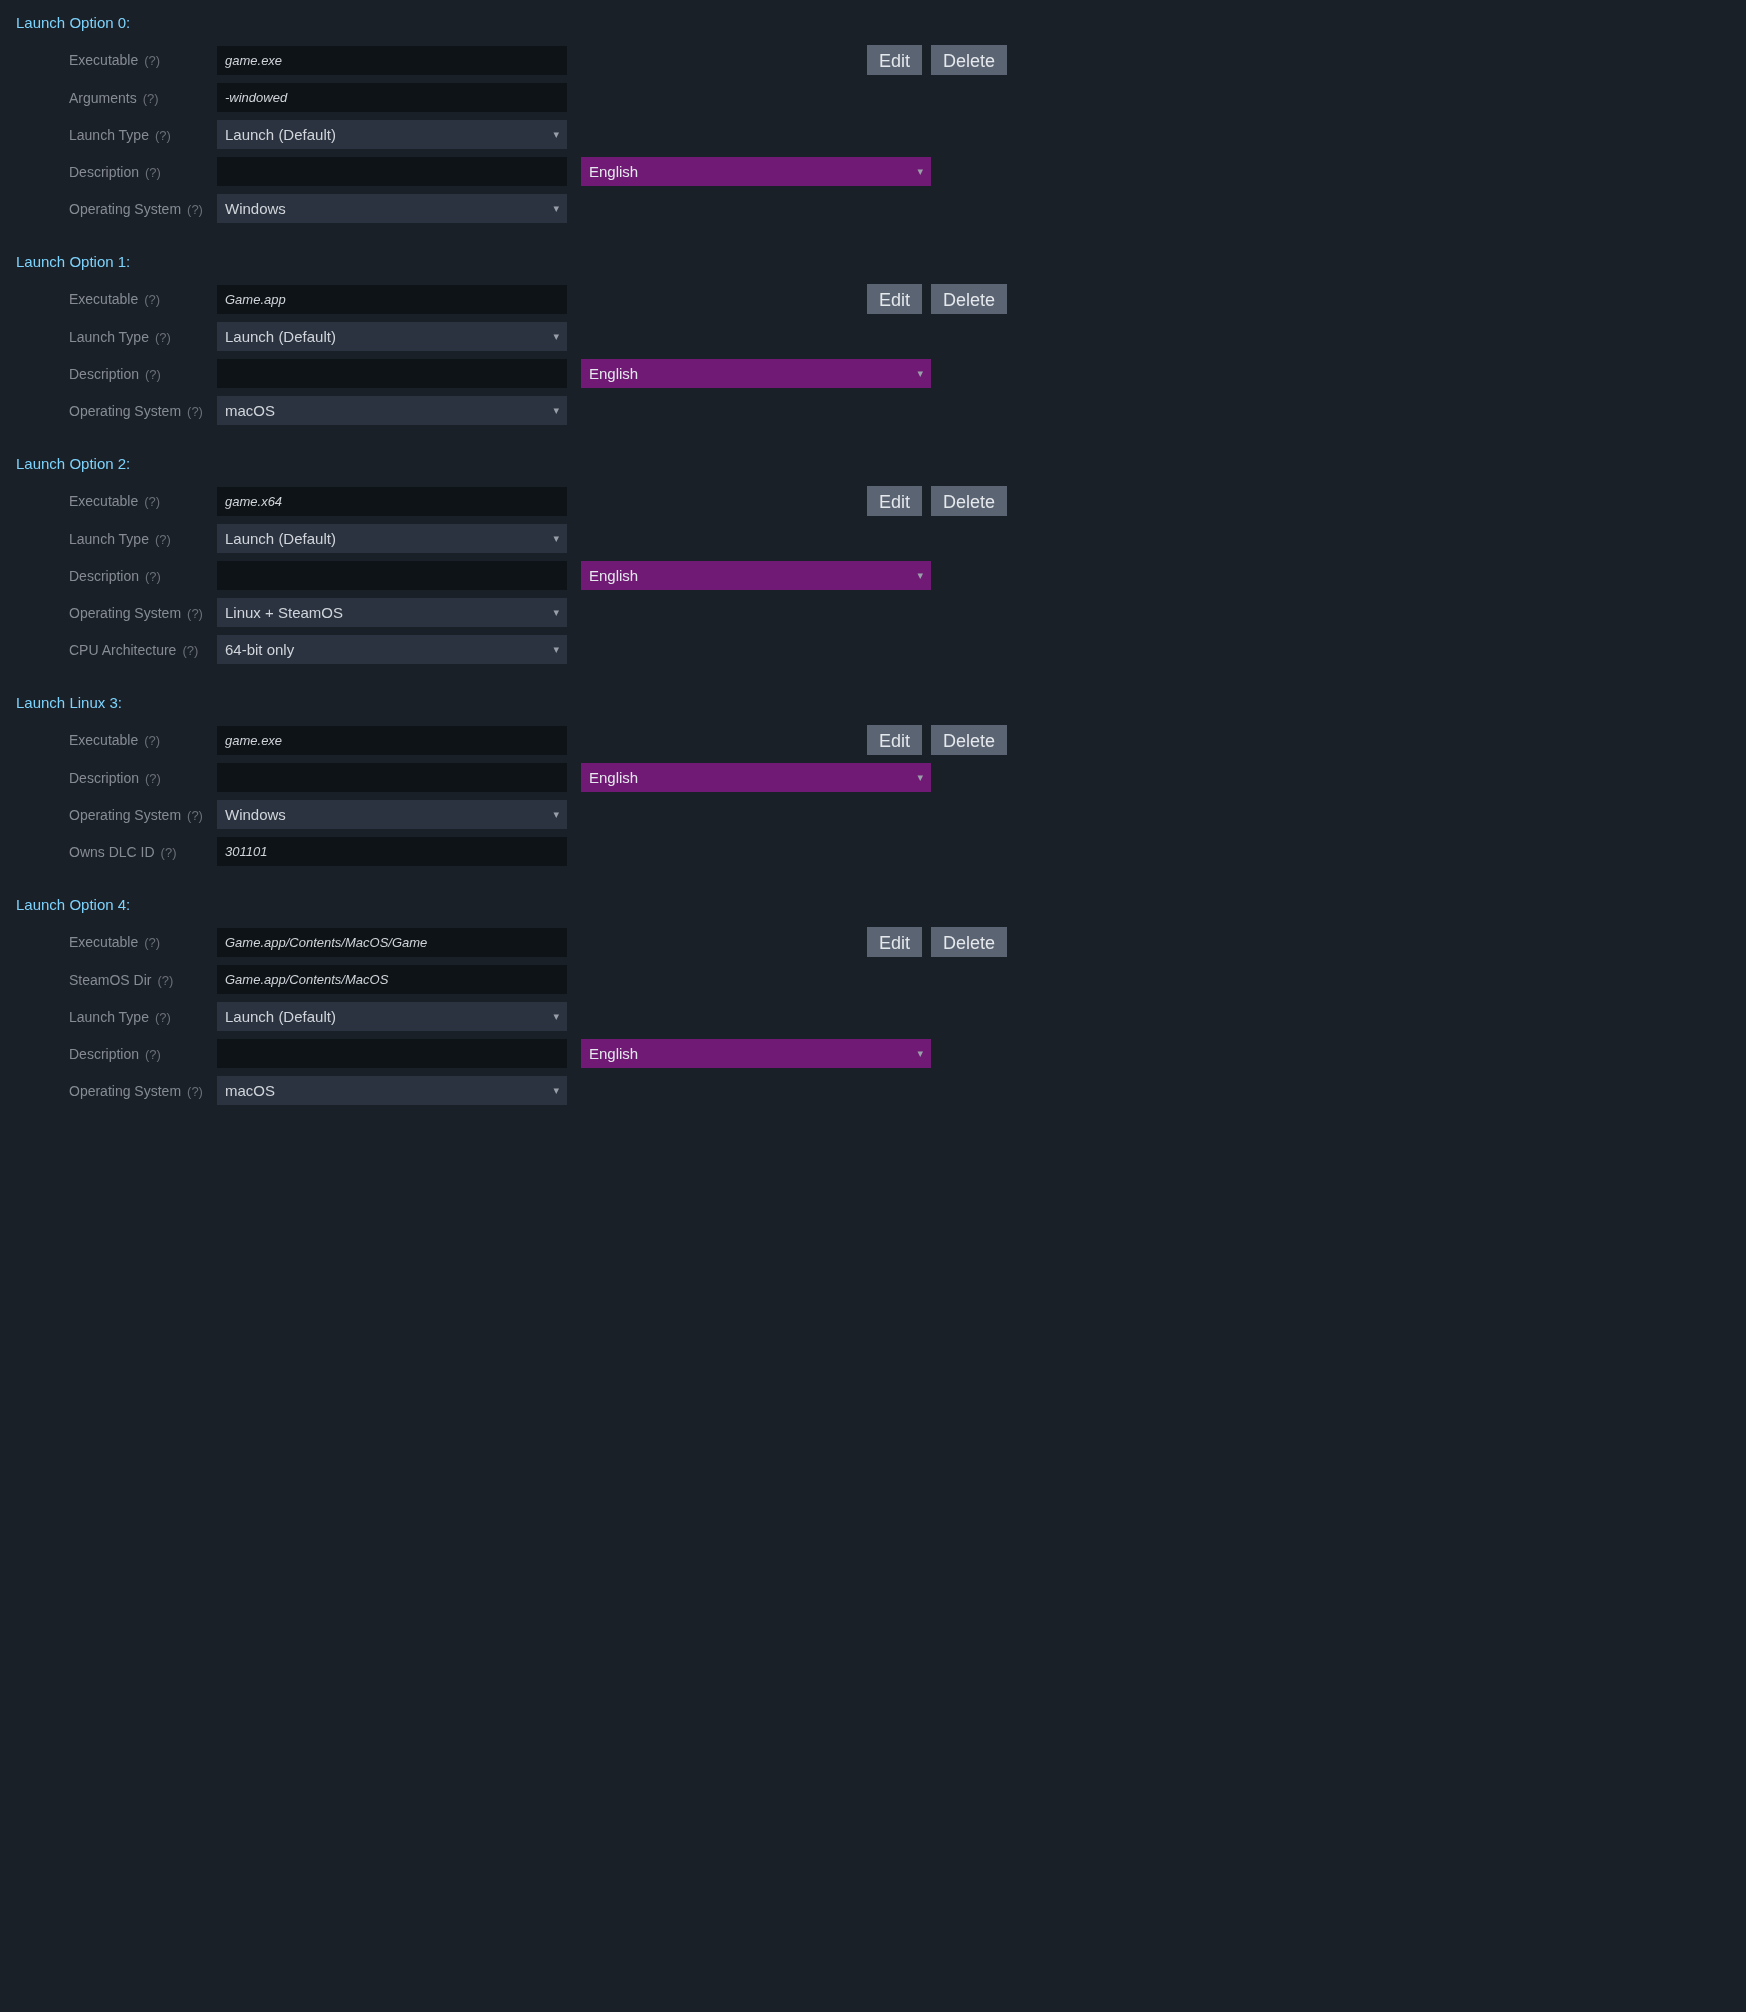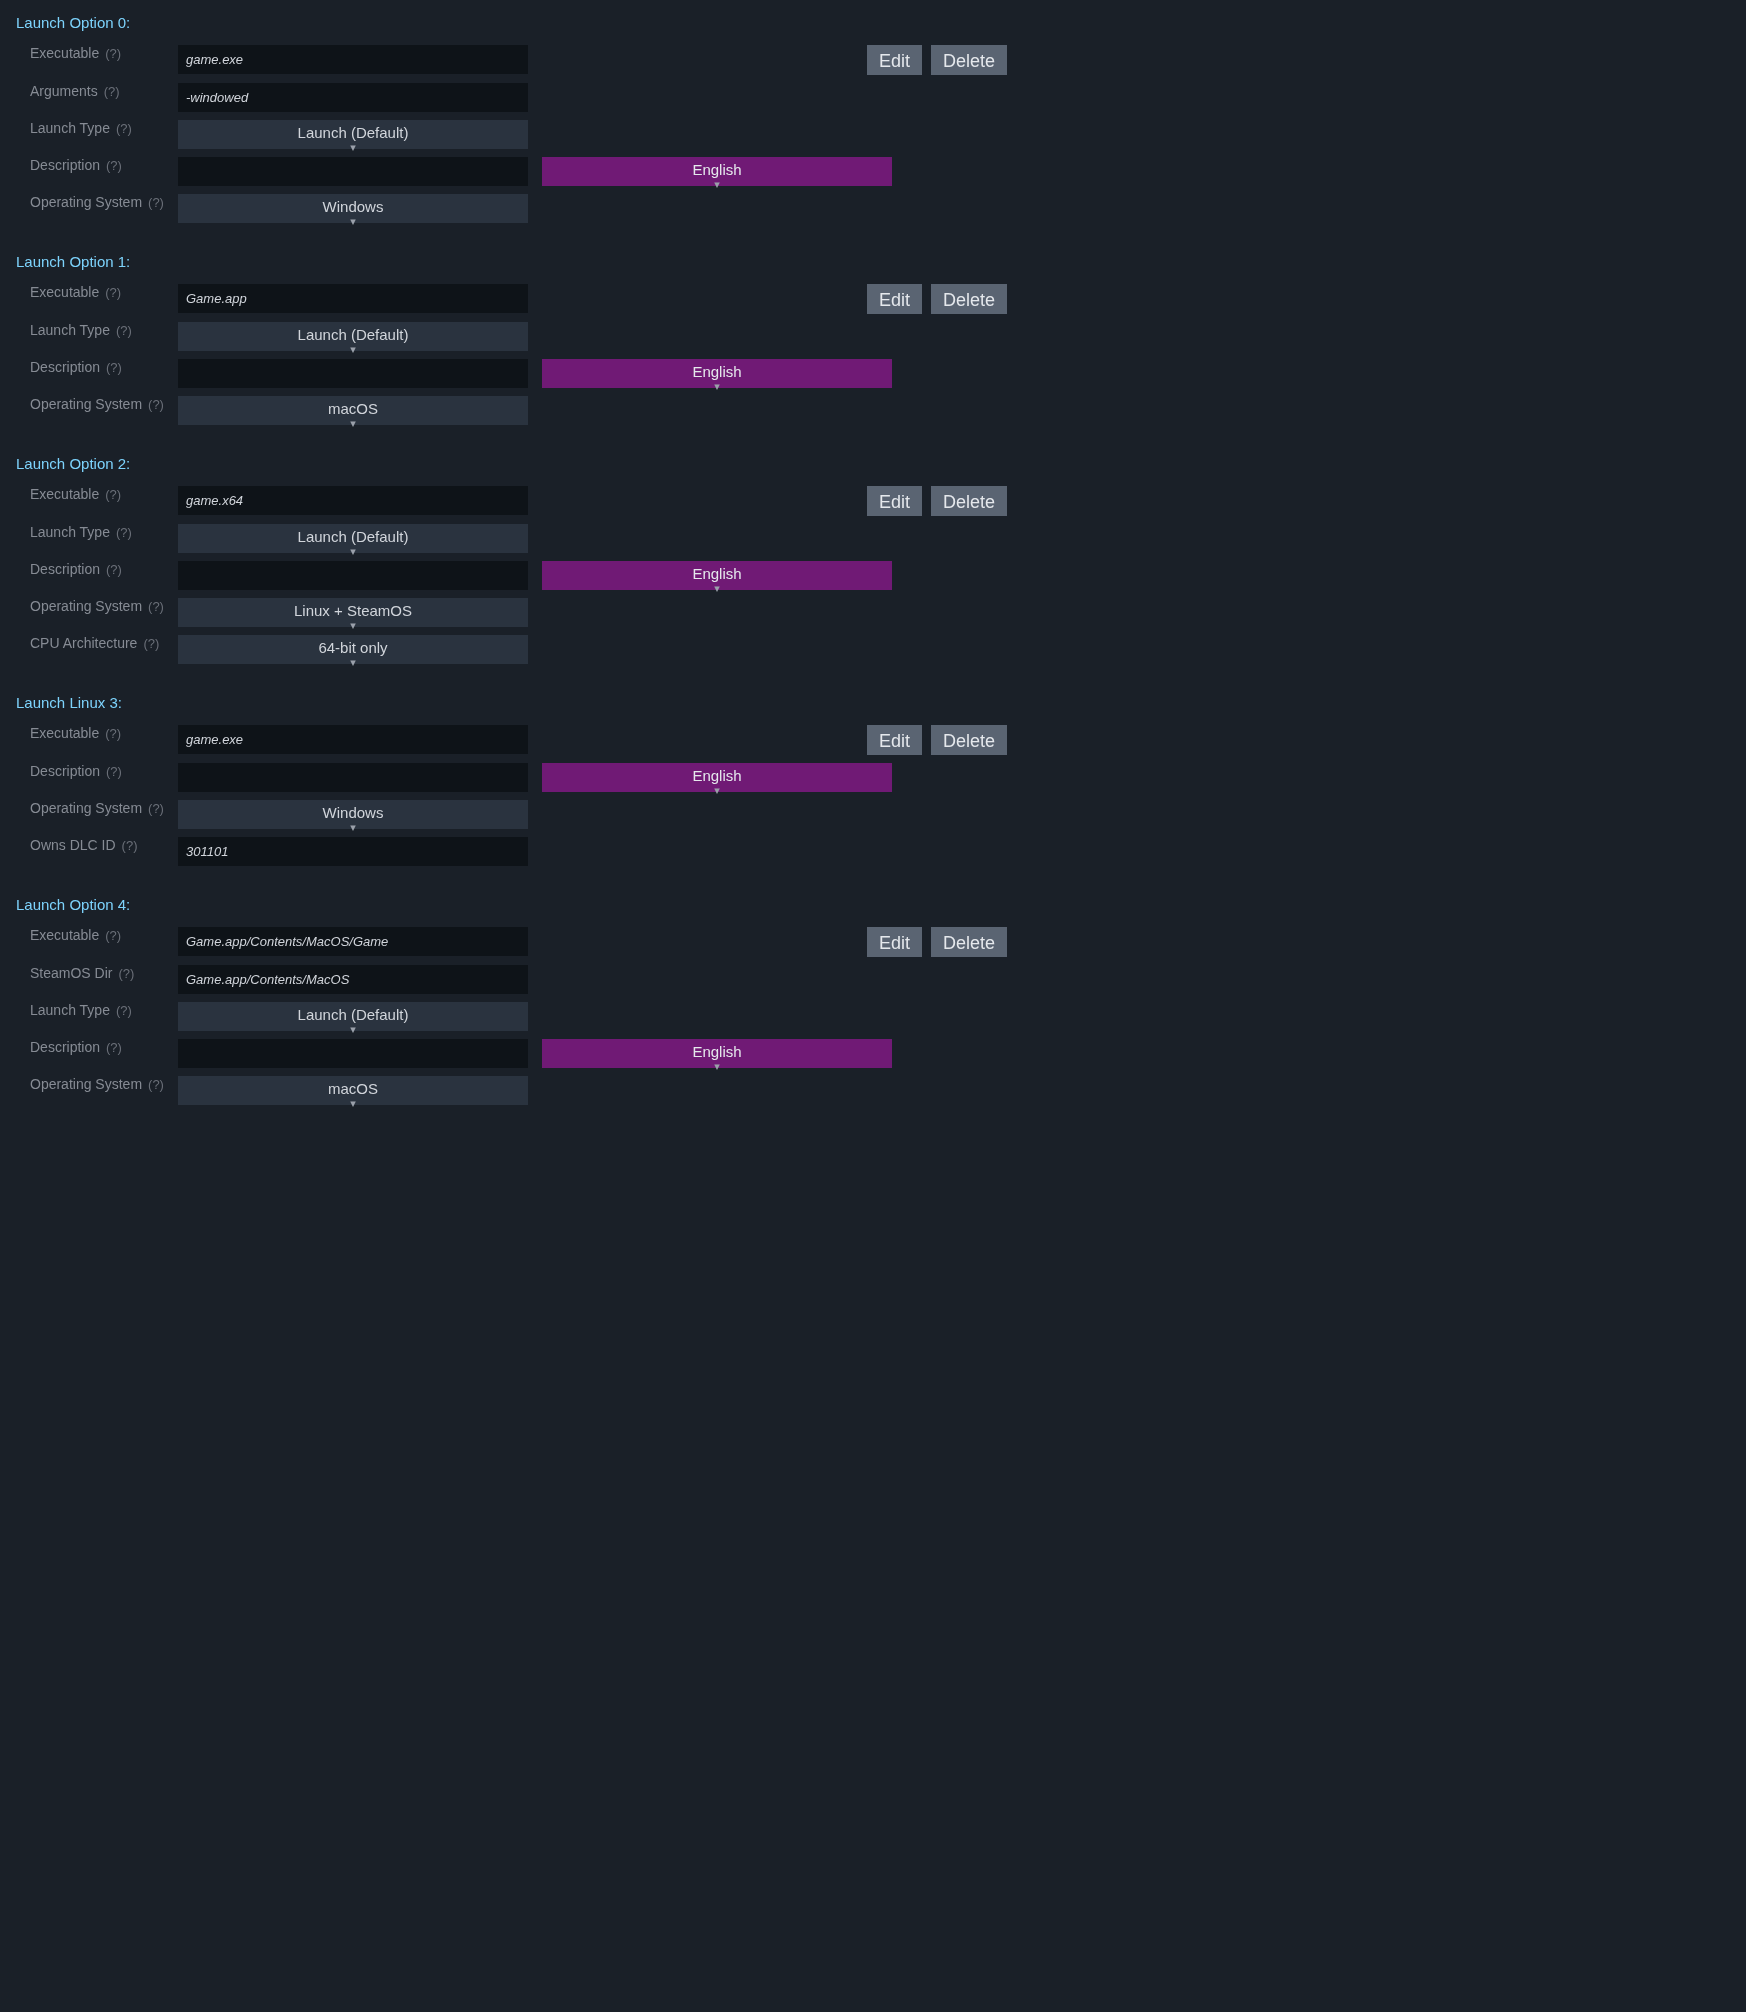--- a/index.html
+++ b/index.html
@@ -18,23 +18,24 @@
     color: #7dd3fc;
     font-size: 15px;
     margin-bottom: 14px;
     padding-left: 2px;
   }
   .option-body {
     padding-left: 16px;
   }
   .row {
     display: flex;
-    align-items: flex-start;
+    align-items: center;
     margin-bottom: 8px;
     min-height: 29px;
+    margin-left: 39px;
   }
   .label {
     width: 148px;
     flex-shrink: 0;
     color: #868b94;
     font-size: 14px;
     display: flex;
     align-items: baseline;
     gap: 6px;
   }
@@ -59,21 +60,20 @@
     background: #2a333f;
     border: none;
     color: #d1d5db;
     font-size: 15px;
     padding: 4px 8px;
     display: flex;
     align-items: center;
     justify-content: space-between;
     cursor: pointer;
     flex-shrink: 0;
-    flex-direction: column;
   }
   .select.light {
     background: #701a75;
     color: #e5e8ec;
   }
   .chevron {
     font-size: 11px;
     color: #9aa0aa;
   }
   .action-buttons {

